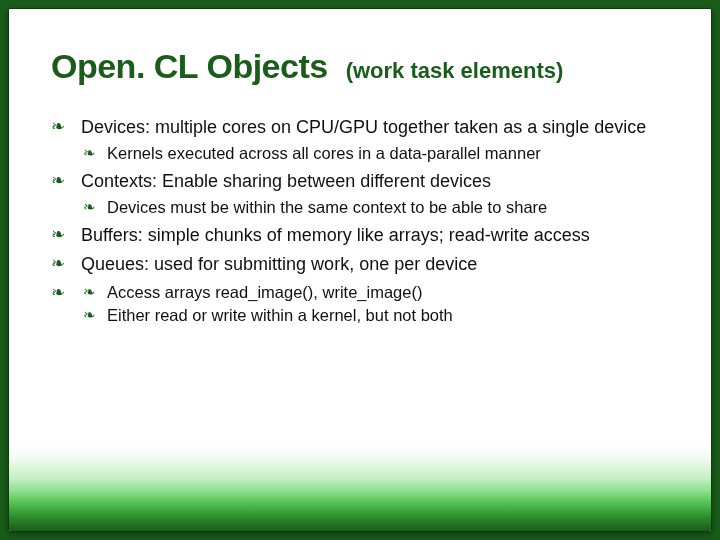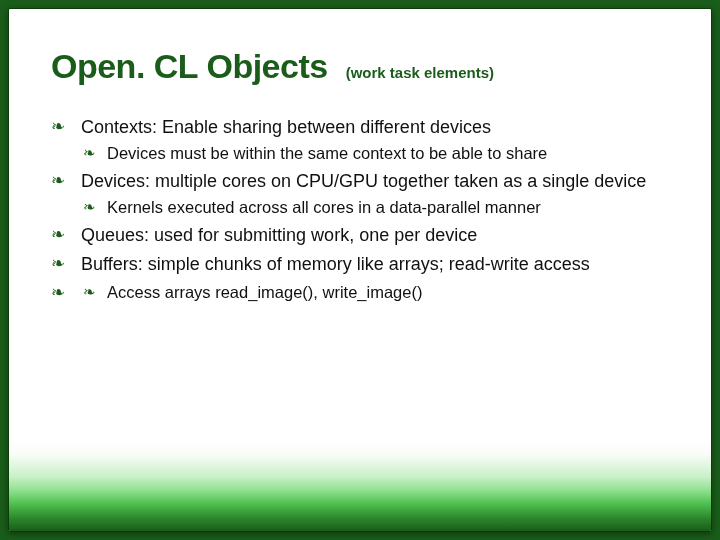--- a/index.html
+++ b/index.html
@@ -43,21 +43,21 @@
     gap: 18px;
     margin-bottom: 30px;
   }
   .title-main {
     font-size: 34px;
     font-weight: 700;
     color: #1a5c1a;
     letter-spacing: -0.5px;
   }
   .title-sub {
-    font-size: 15px;
+    font-size: 22px;
     font-weight: 700;
     color: #1a5c1a;
   }
   ul.lvl1 {
     list-style: none;
     padding-left: 24px;
   }
   ul.lvl1 > li {
     position: relative;
     font-size: 18px;
@@ -105,43 +105,46 @@
 <div class="frame">
   <div class="gradient-bar"></div>
   <div class="content">
     <div class="title-row">
       <div class="title-main">Open. CL Objects</div>
       <div class="title-sub">(work task elements)</div>
     </div>
 
     <ul class="lvl1">
       <li>
+        <span>Devices: multiple cores on CPU/GPU together taken as a single device</span>
+        <ul class="lvl2">
+          <li>
+            <span>Kernels executed across all cores in a data-parallel manner</span>
+          </li>
+        </ul>
+      </li>
+      <li>
         <span>Contexts: Enable sharing between different devices</span>
         <ul class="lvl2">
           <li>
             <span>Devices must be within the same context to be able to share</span>
           </li>
         </ul>
       </li>
       <li>
-        <span>Devices: multiple cores on CPU/GPU together taken as a single device</span>
-        <ul class="lvl2">
-          <li>
-            <span>Kernels executed across all cores in a data-parallel manner</span>
-          </li>
-        </ul>
+        <span>Buffers: simple chunks of memory like arrays; read-write access</span>
       </li>
       <li>
         <span>Queues: used for submitting work, one per device</span>
       </li>
       <li>
-        <span>Buffers: simple chunks of memory like arrays; read-write access</span>
-      </li>
-      <li>
         <ul class="lvl2">
           <li>
             <span>Access arrays read_image(), write_image()</span>
+          </li>
+          <li>
+            <span>Either read or write within a kernel, but not both</span>
           </li>
         </ul>
       </li>
     </ul>
   </div>
 </div>
 
 </body></html>

